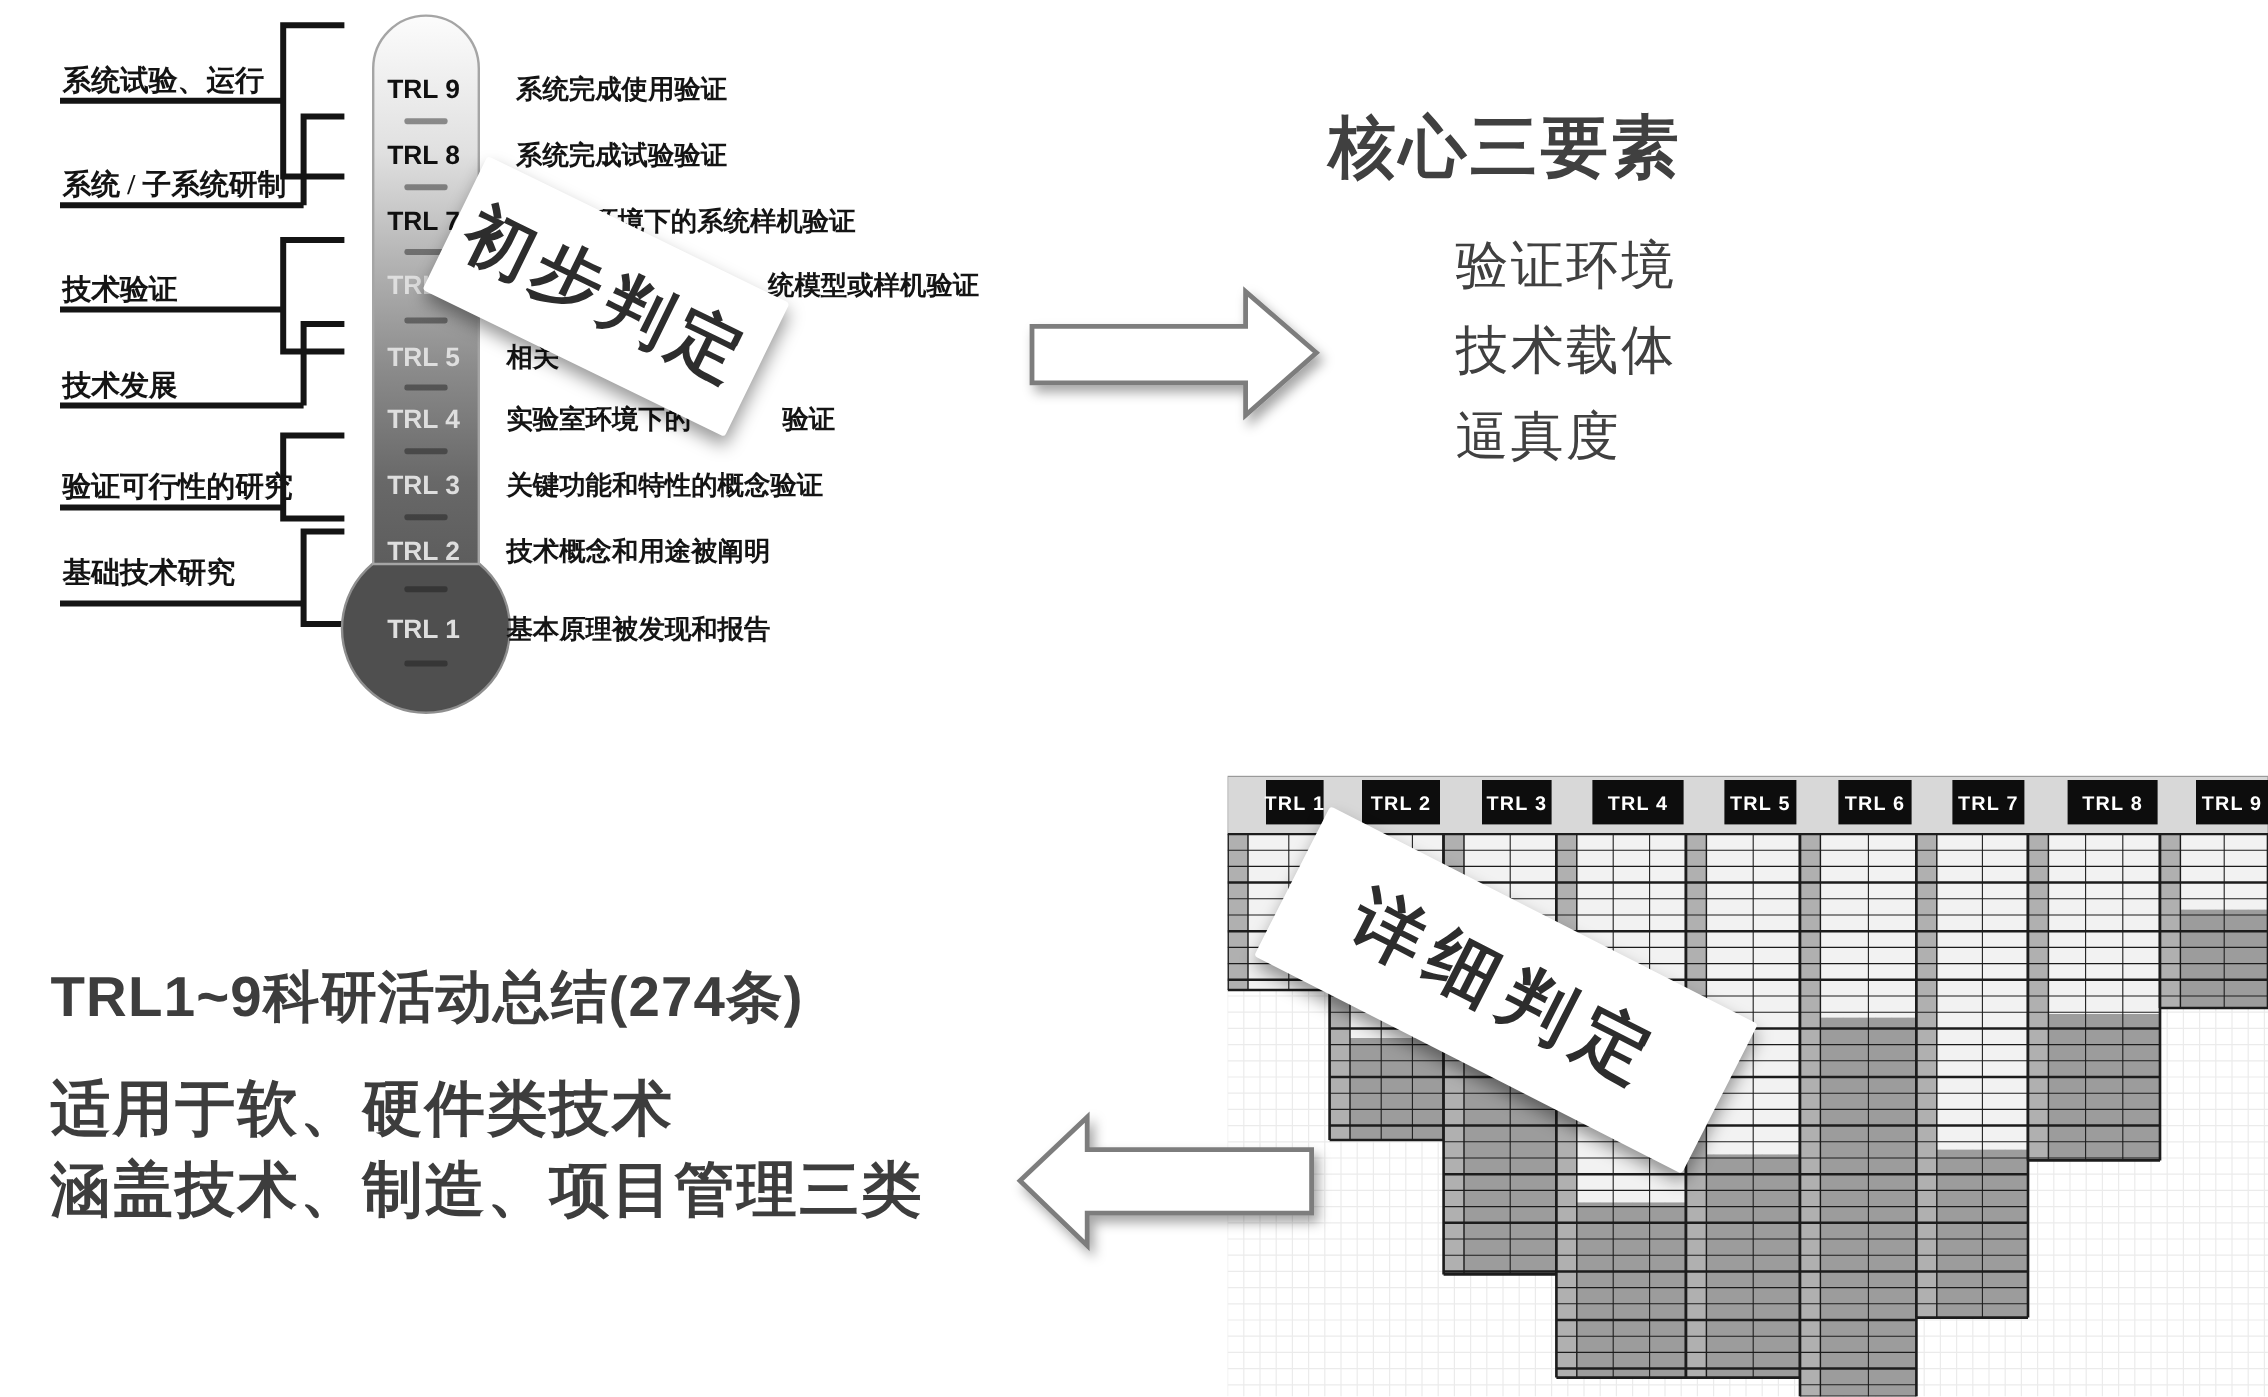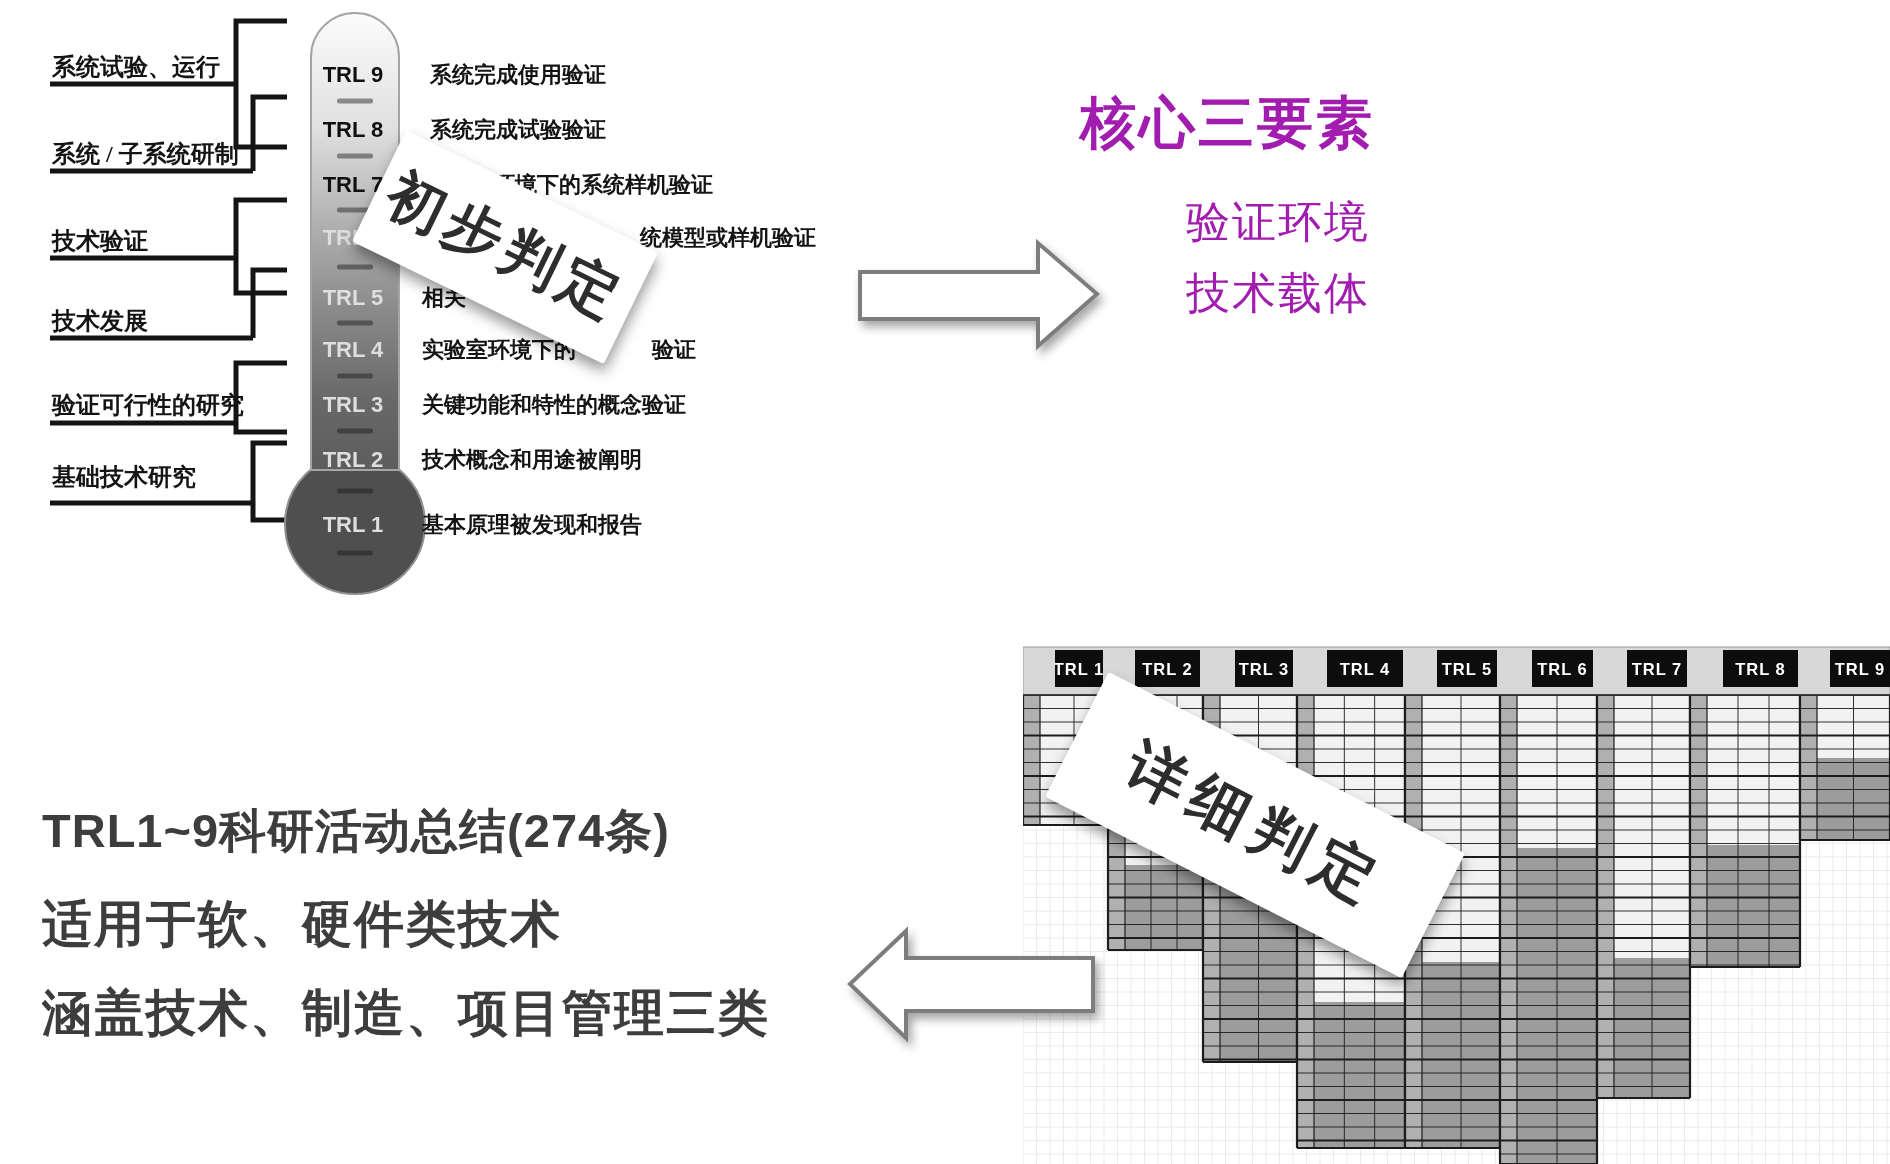--- a/index.html
+++ b/index.html
@@ -10,27 +10,27 @@
   #matrix-svg{left:1023px;top:640px;}
   #arrows-svg{left:0;top:0;pointer-events:none;}
   .stamp{position:absolute;background:#ffffff;color:#2d2d2d;font-weight:bold;
          display:flex;align-items:center;justify-content:center;
          box-shadow:4px 7px 14px rgba(0,0,0,0.40);z-index:30;border-radius:3px;
          font-family:"Liberation Sans","DejaVu Sans",sans-serif;white-space:nowrap;}
   #stamp-preliminary{left:365px;top:185px;width:280px;height:124px;transform:rotate(26deg);
          font-size:58px;letter-spacing:6px;}
   #stamp-detailed{left:1055px;top:755px;width:400px;height:140px;transform:rotate(27deg);
          font-size:60px;letter-spacing:10px;}
-  #core-panel{position:absolute;left:1080px;top:86px;color:#a21caf;z-index:5;}
+  #core-panel{position:absolute;left:1107px;top:86px;color:#404040;z-index:5;}
   .core-title{font-size:56px;font-weight:bold;letter-spacing:3px;}
   .core-items{margin:24px 0 0 106px;font-size:44px;line-height:71px;letter-spacing:2px;}
   #summary-block{position:absolute;left:42px;top:800px;color:#3d3d3d;font-weight:bold;z-index:5;}
   .sum-line-0{font-size:47px;letter-spacing:1px;}
   .sum-line-1{font-size:50px;margin-top:28px;letter-spacing:2px;}
-  .sum-line-2{font-size:50px;margin-top:22px;letter-spacing:2px;}
+  .sum-line-2{font-size:50px;letter-spacing:2px;}
 </style>
 </head>
 <body>
 
 <div id="stage">
 
   <svg id="thermo-svg" width="900" height="620" viewBox="0 0 900 620">
       <defs>
         <linearGradient id="tubeGrad" x1="0" y1="0" x2="0" y2="1">
           <stop offset="0%" stop-color="#fcfcfc"></stop>
@@ -93,20 +93,21 @@
 
   <div id="stamp-preliminary" class="stamp">
     <span>初步判定</span>
   </div>
 
   <div id="core-panel">
     <div class="core-title">核心三要素</div>
     <div class="core-items">
       <div class="core-item">验证环境</div>
       <div class="core-item">技术载体</div>
+      <div class="core-item">逼真度</div>
     </div>
   </div>
 
   <div id="summary-block">
     <div class="sum-line-0">TRL1~9科研活动总结(274条)</div>
     <div class="sum-line-1">适用于软、硬件类技术</div>
     <div class="sum-line-2">涵盖技术、制造、项目管理三类</div>
   </div>
 
   <svg id="matrix-svg" width="867" height="524" viewBox="1023 640 867 524">

